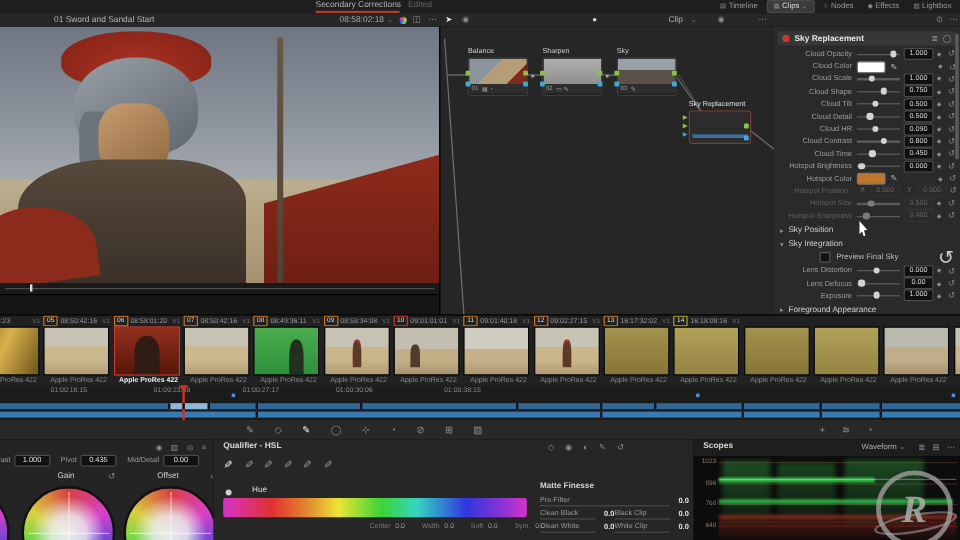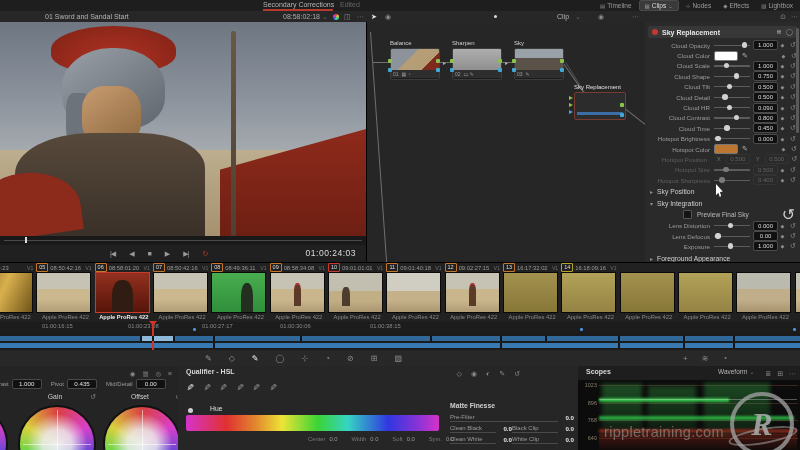--- a/index.html
+++ b/index.html
@@ -261,31 +261,20 @@
     <div class="helmet"></div>
     <div class="cheek"></div>
     <div class="face"></div>
     <div class="body"></div>
     <div class="drape"></div>
   </div>
   <div class="abs" id="scrub">
     <div class="line"></div>
     <div class="tick"></div>
   </div>
-  <div class="abs" id="transport">
-    <div class="tbtns">
-        <span class="tb">|◀</span>
-        <span class="tb">◀</span>
-        <span class="tb">■</span>
-        <span class="tb">▶</span>
-        <span class="tb">▶|</span>
-        <span class="tb red">↻</span>
-      </div>
-    <span class="abs" id="viewer-tc">01:00:24:03</span>
-  </div>
 
   <div class="abs" id="nodegraph">
     <div class="wire" style="left:4px;top:10px;width:235px;transform:rotate(86deg);"></div>
     <div class="wire" style="left:6px;top:40px;width:18px;"></div>
     <div class="wire" style="left:72px;top:40px;width:14px;"></div>
     <span class="arrowhead" style="left:76px;top:36.5px;">▸</span>
     <div class="wire" style="left:134px;top:40px;width:14px;"></div>
     <span class="arrowhead" style="left:138px;top:36.5px;">▸</span>
     <div class="wire" style="left:196px;top:40px;width:42px;transform:rotate(55deg);"></div>
     <div class="wire" style="left:199px;top:40px;width:46px;transform:rotate(58deg);opacity:.4;"></div>
@@ -838,21 +827,20 @@
           <div class="wfgrid" style="top: 57.5px;"></div>
         </div>
       <div class="wfel" style="left:21px;top:18px;width:130px;height:4px;background:#35c94c;filter:blur(1px);opacity:.9;"></div>
       <div class="wfel" style="left:21px;top:36px;width:195px;height:3.5px;background:#2cae41;filter:blur(1px);opacity:.9;"></div>
       <div class="wfel" style="left:24px;top:4px;width:40px;height:52px;background:linear-gradient(180deg,rgba(60,200,80,.35),rgba(60,200,80,.08));filter:blur(2px);"></div>
       <div class="wfel" style="left:70px;top:6px;width:48px;height:50px;background:linear-gradient(180deg,rgba(60,200,80,.3),rgba(60,200,80,.06));filter:blur(2px);"></div>
       <div class="wfel" style="left:126px;top:3px;width:66px;height:54px;background:linear-gradient(180deg,rgba(60,200,80,.33),rgba(60,200,80,.08));filter:blur(2px);"></div>
       <div class="wfel" style="left:21px;top:49px;width:198px;height:4px;background:#81291b;filter:blur(1.2px);opacity:.9;"></div>
       <div class="wfel" style="left:21px;top:54px;width:198px;height:16px;background:linear-gradient(180deg,rgba(120,30,20,.55),rgba(40,10,8,.2));"></div>
       <div class="wfel" style="left:21px;top:19px;width:198px;height:1px;background:rgba(255,255,255,.3);"></div>
-      <div id="watermark">rippletraining.com</div>
       <div id="rlogo">
           <span>R</span>
         </div>
     </div>
   </div>
 
   <div class="abs" id="cursor"></div>
 </div>
 
 </body></html>

